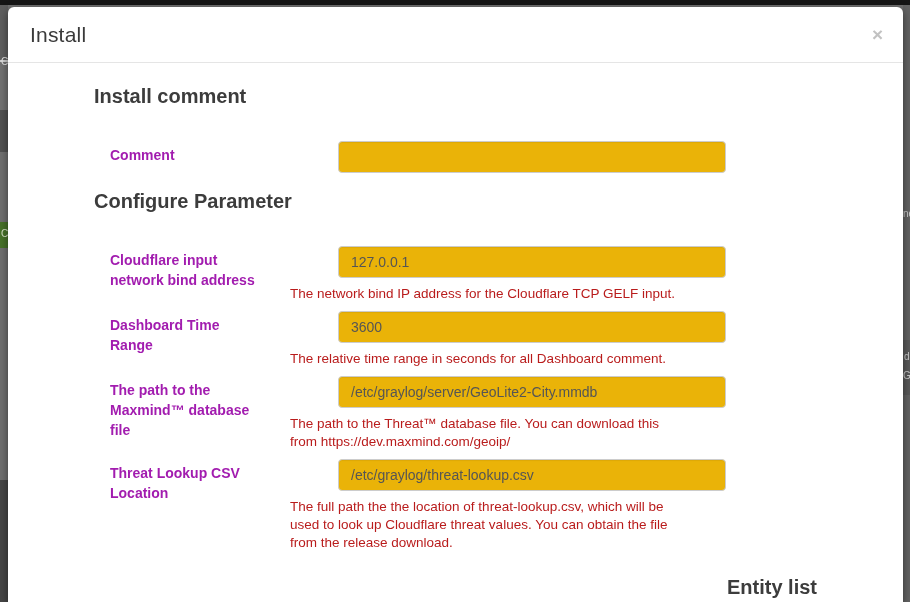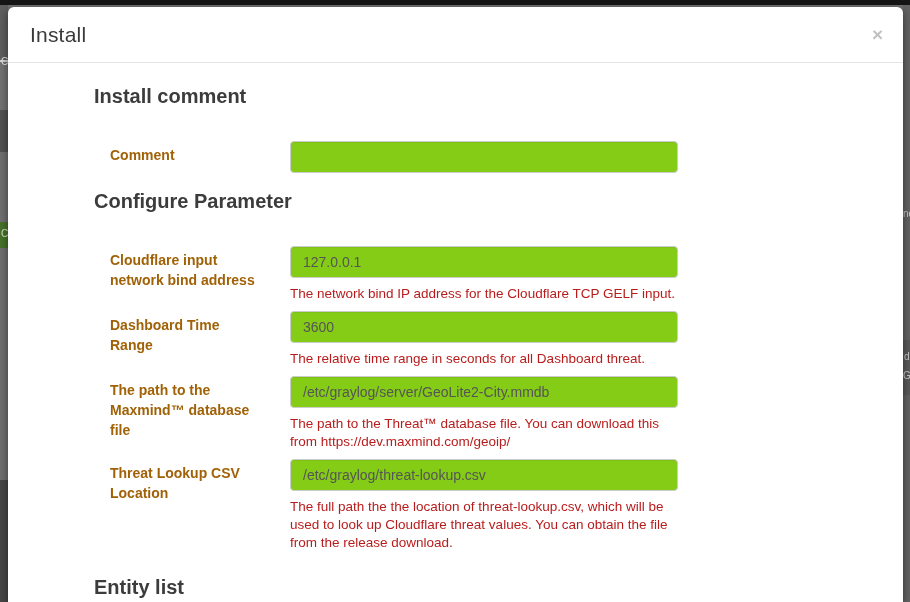--- a/index.html
+++ b/index.html
@@ -53,43 +53,44 @@
     color: #c2c2c2; font-size: 19px; font-weight: 700; line-height: 1;
     cursor: pointer; user-select: none;
   }
   .modal-body { padding: 20px 86px 30px 86px; }
 
   .section-heading {
     font-size: 20px; font-weight: 700; color: #3c3c3c;
     line-height: 27px; margin: 0 0 31px 0;
   }
   .section-heading.tight-top { margin-top: 15px; }
-  .section-heading.entity { margin: 22px 0 0 0; }
+  .section-heading.entity { margin: 22px 0 0 0; text-align: right; }
 
   .form-row { display: flex; margin-bottom: 8px; }
   .form-row.comment-row { margin-bottom: 0; }
   .field-label {
     width: 196px; flex-shrink: 0;
     box-sizing: border-box;
     padding: 4px 35px 0 16px;
-    font-size: 14px; font-weight: 700; color: #a16207;
+    font-size: 14px; font-weight: 700; color: #a21caf;
     line-height: 20px;
   }
   .control { width: 388px; }
   .text-input {
     display: block;
     width: 100%; height: 32px;
     box-sizing: border-box;
     border: 1px solid #cccccc; border-radius: 4px;
     padding: 6px 12px;
     font-size: 14px; color: #555555;
     font-family: "Liberation Sans", "DejaVu Sans", sans-serif;
-    background: #84cc16;
+    background: #eab308;
     box-shadow: inset 0 1px 1px rgba(0,0,0,0.06);
     outline: none;
+    margin-left: 48px;
   }
   .help-text {
     margin-top: 7px;
     font-size: 13.5px; line-height: 18px;
     color: #b91c1c;
   }
 </style>
 </head>
 <body>
 
@@ -134,21 +135,21 @@
       <div class="control">
         <input class="text-input" type="text" value="127.0.0.1" style="">
         <div class="help-text">The network bind IP address for the Cloudflare TCP GELF input.</div>
       </div>
     </div>
 
     <div class="form-row">
       <label class="field-label">Dashboard Time Range</label>
       <div class="control">
         <input class="text-input" type="text" value="3600" style="">
-        <div class="help-text">The relative time range in seconds for all Dashboard threat.</div>
+        <div class="help-text">The relative time range in seconds for all Dashboard comment.</div>
       </div>
     </div>
 
     <div class="form-row">
       <label class="field-label">The path to the Maxmind™ database file</label>
       <div class="control">
         <input class="text-input" type="text" value="/etc/graylog/server/GeoLite2-City.mmdb" style="">
         <div class="help-text">The path to the Threat™ database file. You can download this from https://dev.maxmind.com/geoip/</div>
       </div>
     </div>

